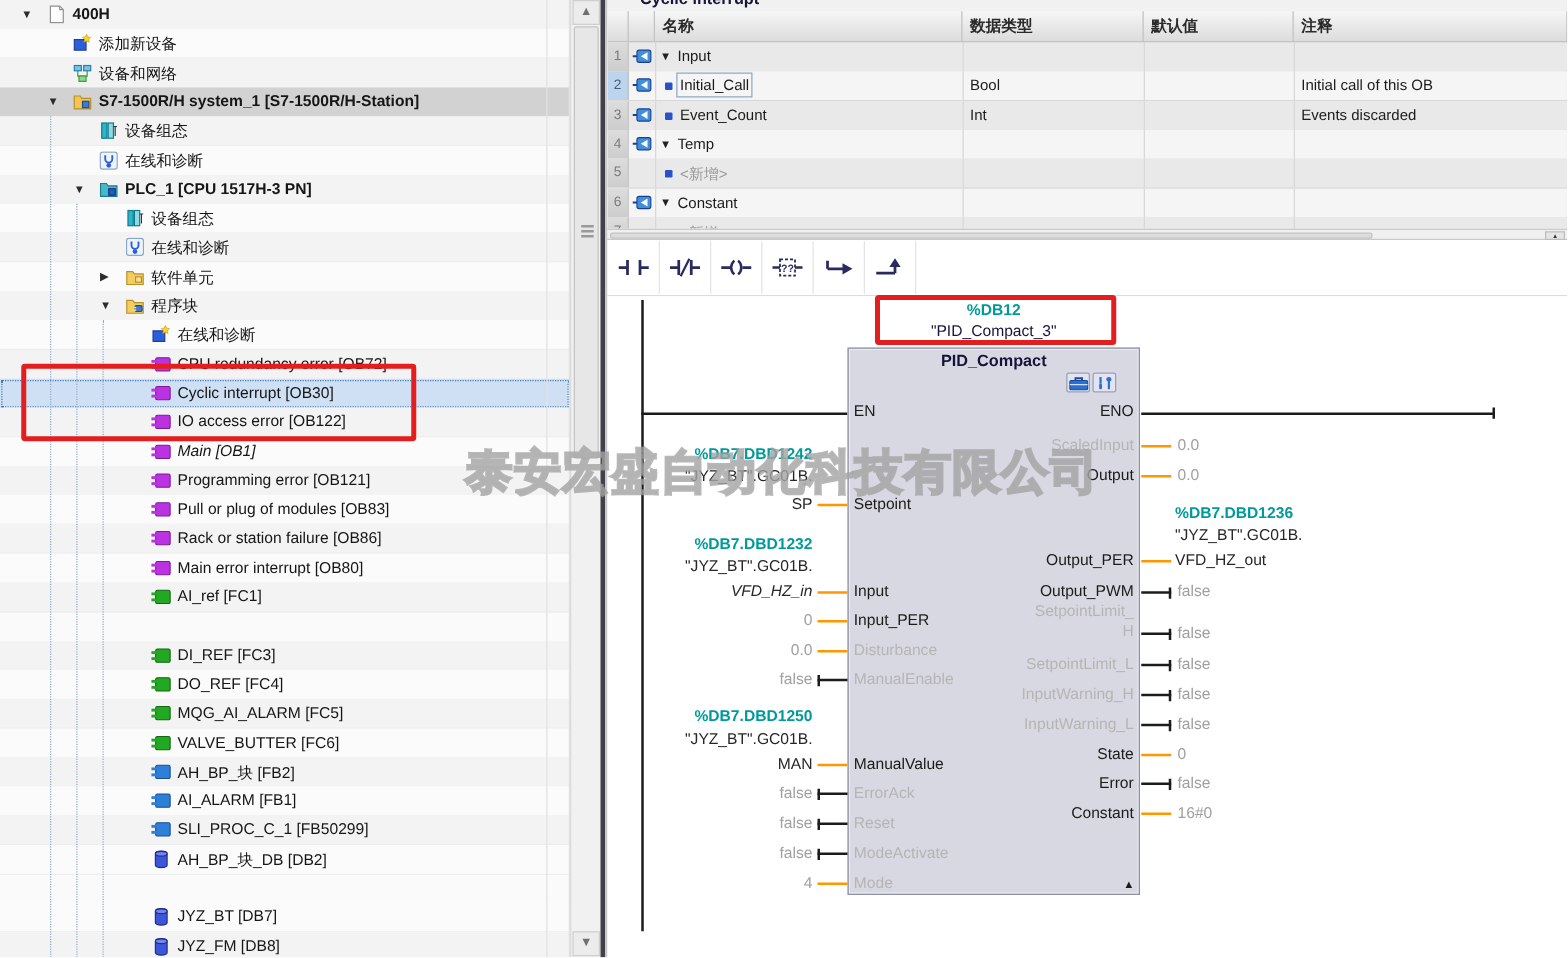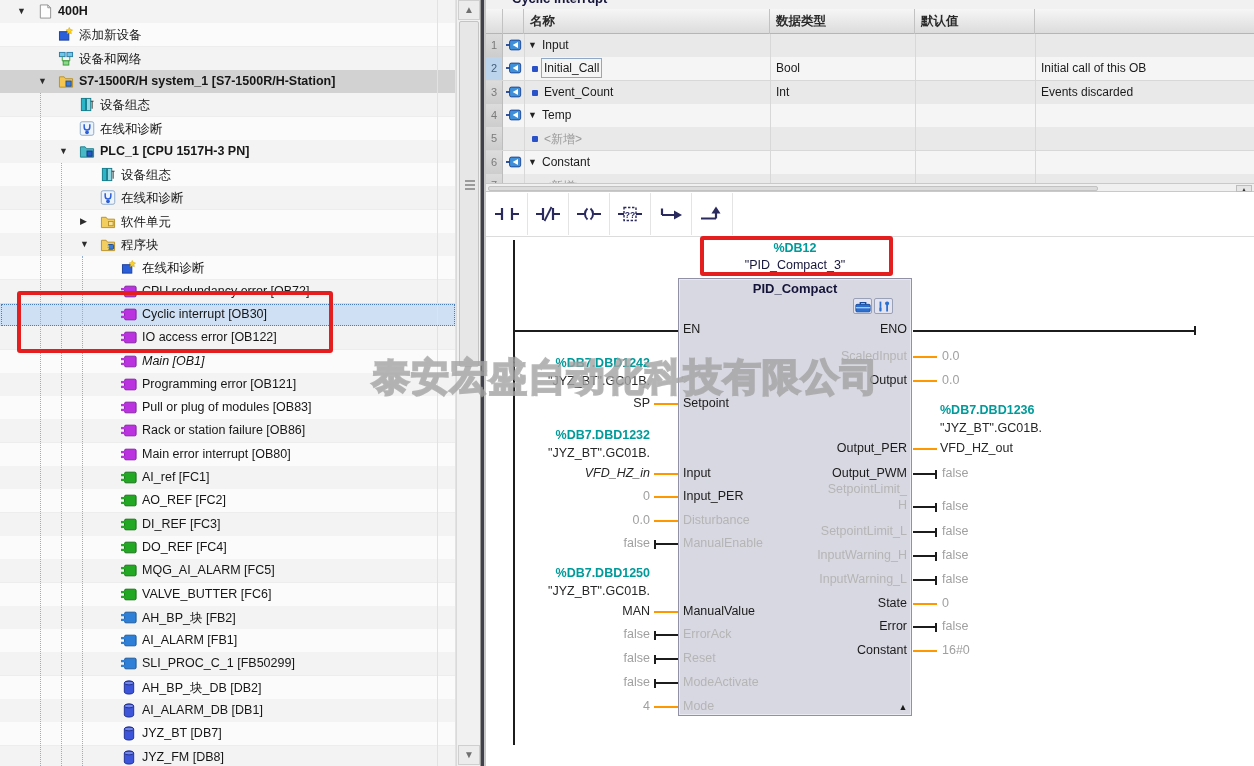--- a/index.html
+++ b/index.html
@@ -297,68 +297,58 @@
       <div class="tree-row odd" style="top: 466px;">
         <span class="tree-icon" style="left: 121px;">
           <svg viewBox="0 0 18 14">
             <rect x="4" y="1" width="13" height="12" rx="1.5" fill="#23a823" stroke="#116611"></rect>
             <rect x="0" y="3" width="5" height="2.6" fill="#23a823"></rect>
             <rect x="0" y="8.4" width="5" height="2.6" fill="#23a823"></rect>
           </svg>
         </span>
         <span class="tree-label" style="left: 142px;">AI_ref [FC1]</span>
       </div>
-      <div class="tree-row even" style="top: 489.3px;">
+      <div class="tree-row odd" style="top: 512.6px;">
         <span class="tree-icon" style="left: 121px;">
           <svg viewBox="0 0 18 14">
             <rect x="4" y="1" width="13" height="12" rx="1.5" fill="#23a823" stroke="#116611"></rect>
             <rect x="0" y="3" width="5" height="2.6" fill="#23a823"></rect>
             <rect x="0" y="8.4" width="5" height="2.6" fill="#23a823"></rect>
           </svg>
         </span>
-        <span class="tree-label" style="left: 142px;">AO_REF [FC2]</span>
-      </div>
-      <div class="tree-row odd" style="top: 512.6px;">
+        <span class="tree-label" style="left: 142px;">DI_REF [FC3]</span>
+      </div>
+      <div class="tree-row even" style="top: 535.9px;">
         <span class="tree-icon" style="left: 121px;">
           <svg viewBox="0 0 18 14">
             <rect x="4" y="1" width="13" height="12" rx="1.5" fill="#23a823" stroke="#116611"></rect>
             <rect x="0" y="3" width="5" height="2.6" fill="#23a823"></rect>
             <rect x="0" y="8.4" width="5" height="2.6" fill="#23a823"></rect>
           </svg>
         </span>
-        <span class="tree-label" style="left: 142px;">DI_REF [FC3]</span>
-      </div>
-      <div class="tree-row even" style="top: 535.9px;">
+        <span class="tree-label" style="left: 142px;">DO_REF [FC4]</span>
+      </div>
+      <div class="tree-row odd" style="top: 559.2px;">
         <span class="tree-icon" style="left: 121px;">
           <svg viewBox="0 0 18 14">
             <rect x="4" y="1" width="13" height="12" rx="1.5" fill="#23a823" stroke="#116611"></rect>
             <rect x="0" y="3" width="5" height="2.6" fill="#23a823"></rect>
             <rect x="0" y="8.4" width="5" height="2.6" fill="#23a823"></rect>
           </svg>
         </span>
-        <span class="tree-label" style="left: 142px;">DO_REF [FC4]</span>
-      </div>
-      <div class="tree-row odd" style="top: 559.2px;">
+        <span class="tree-label" style="left: 142px;">MQG_AI_ALARM [FC5]</span>
+      </div>
+      <div class="tree-row even" style="top: 582.5px;">
         <span class="tree-icon" style="left: 121px;">
           <svg viewBox="0 0 18 14">
             <rect x="4" y="1" width="13" height="12" rx="1.5" fill="#23a823" stroke="#116611"></rect>
             <rect x="0" y="3" width="5" height="2.6" fill="#23a823"></rect>
             <rect x="0" y="8.4" width="5" height="2.6" fill="#23a823"></rect>
           </svg>
         </span>
-        <span class="tree-label" style="left: 142px;">MQG_AI_ALARM [FC5]</span>
-      </div>
-      <div class="tree-row even" style="top: 582.5px;">
-        <span class="tree-icon" style="left: 121px;">
-          <svg viewBox="0 0 18 14">
-            <rect x="4" y="1" width="13" height="12" rx="1.5" fill="#23a823" stroke="#116611"></rect>
-            <rect x="0" y="3" width="5" height="2.6" fill="#23a823"></rect>
-            <rect x="0" y="8.4" width="5" height="2.6" fill="#23a823"></rect>
-          </svg>
-        </span>
         <span class="tree-label" style="left: 142px;">VALVE_BUTTER [FC6]</span>
       </div>
       <div class="tree-row odd" style="top: 605.8px;">
         <span class="tree-icon" style="left: 121px;">
           <svg viewBox="0 0 18 14">
             <rect x="4" y="1" width="13" height="12" rx="1.5" fill="#2d7fd8" stroke="#16508f"></rect>
             <rect x="0" y="3" width="5" height="2.6" fill="#2d7fd8"></rect>
             <rect x="0" y="8.4" width="5" height="2.6" fill="#2d7fd8"></rect>
           </svg>
         </span>
@@ -385,29 +375,20 @@
         <span class="tree-label" style="left: 142px;">SLI_PROC_C_1 [FB50299]</span>
       </div>
       <div class="tree-row even" style="top: 675.7px;">
         <span class="tree-icon" style="left: 121px;">
           <svg viewBox="0 0 16 16">
             <path d="M3 3.2c0-1.3 2.2-2.2 5-2.2s5 .9 5 2.2v9.6c0 1.3-2.2 2.2-5 2.2s-5-.9-5-2.2z" fill="#3d55d8" stroke="#1f2f90"></path>
             <ellipse cx="8" cy="3.2" rx="5" ry="2" fill="#7486ea" stroke="#1f2f90"></ellipse>
           </svg>
         </span>
         <span class="tree-label" style="left: 142px;">AH_BP_块_DB [DB2]</span>
-      </div>
-      <div class="tree-row odd" style="top: 699px;">
-        <span class="tree-icon" style="left: 121px;">
-          <svg viewBox="0 0 16 16">
-            <path d="M3 3.2c0-1.3 2.2-2.2 5-2.2s5 .9 5 2.2v9.6c0 1.3-2.2 2.2-5 2.2s-5-.9-5-2.2z" fill="#3d55d8" stroke="#1f2f90"></path>
-            <ellipse cx="8" cy="3.2" rx="5" ry="2" fill="#7486ea" stroke="#1f2f90"></ellipse>
-          </svg>
-        </span>
-        <span class="tree-label" style="left: 142px;">AI_ALARM_DB [DB1]</span>
       </div>
       <div class="tree-row even" style="top: 722.3px;">
         <span class="tree-icon" style="left: 121px;">
           <svg viewBox="0 0 16 16">
             <path d="M3 3.2c0-1.3 2.2-2.2 5-2.2s5 .9 5 2.2v9.6c0 1.3-2.2 2.2-5 2.2s-5-.9-5-2.2z" fill="#3d55d8" stroke="#1f2f90"></path>
             <ellipse cx="8" cy="3.2" rx="5" ry="2" fill="#7486ea" stroke="#1f2f90"></ellipse>
           </svg>
         </span>
         <span class="tree-label" style="left: 142px;">JYZ_BT [DB7]</span>
       </div>
@@ -442,20 +423,21 @@
   <div id="table-wrap" class="abs">
     <div id="editor-title-clip">
       <div id="editor-title">Cyclic interrupt</div>
     </div>
     <div id="table-header">
         <div class="hdr-cell" style="left: 0px; width: 17px;"></div>
         <div class="hdr-cell" style="left: 17px; width: 21px;"></div>
         <div class="hdr-cell" style="left: 38px; width: 246px;">名称</div>
         <div class="hdr-cell" style="left: 284px; width: 145px;">数据类型</div>
         <div class="hdr-cell" style="left: 429px; width: 120px;">默认值</div>
+        <div class="hdr-cell" style="left: 549px; width: 219px;">注释</div>
       </div>
     <div id="table-rows">
         <div class="tbl-row" style="top: 34px; background: rgb(233, 233, 233);">
           <div class="rownum">1</div>
           <div class="tbl-cellline" style="left: 37.5px;"></div>
           <div class="tbl-cellline" style="left: 283.5px;"></div>
           <div class="tbl-cellline" style="left: 428.5px;"></div>
           <div class="tbl-cellline" style="left: 548.5px;"></div>
           <span class="tag-icon"><svg viewBox="0 0 18 12" width="16" height="12">
               <path d="M0 6h5" stroke="#1a3f8f" stroke-width="2"></path>

